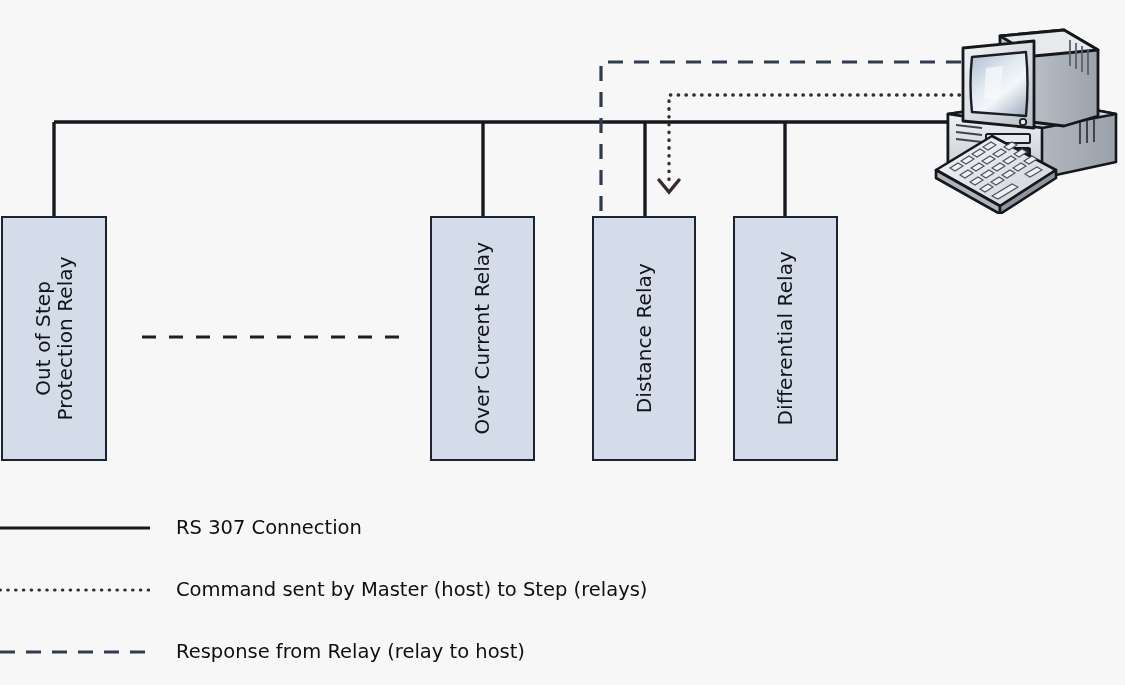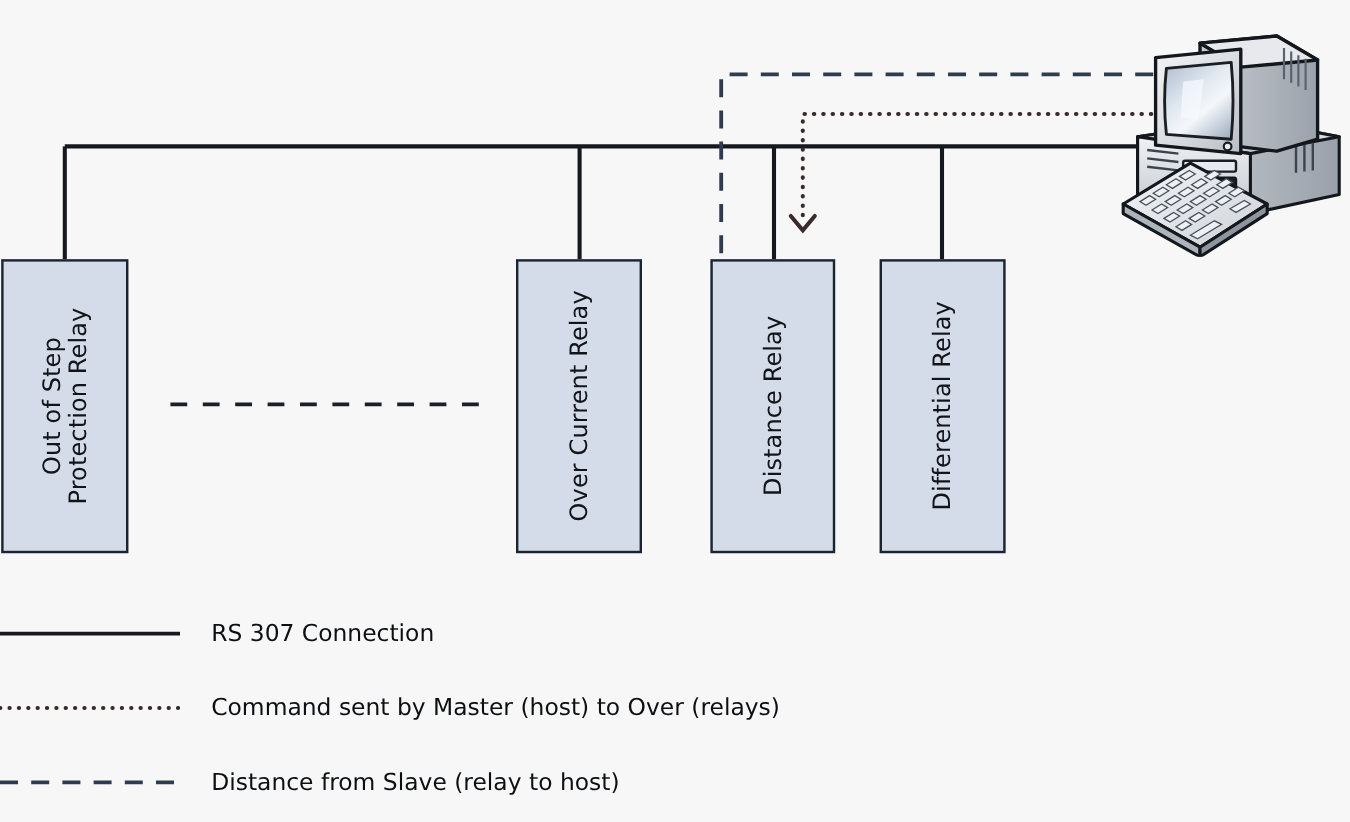--- a/index.html
+++ b/index.html
@@ -232,25 +232,25 @@
     </span>
     <span class="legend-text">RS 307 Connection</span>
   </div>
 
   <div class="legend-row" style="top:576px;">
     <span class="legend-sample">
       <svg width="150" height="20" viewBox="0 0 150 20" xmlns="http://www.w3.org/2000/svg">
         <path d="M0 11 L150 11" stroke="#3a2b2b" stroke-width="3.2" fill="none" stroke-dasharray="0.4 7.4" stroke-linecap="round"></path>
       </svg>
     </span>
-    <span class="legend-text">Command sent by Master (host) to Over (relays)</span>
+    <span class="legend-text">Command sent by Master (host) to Step (relays)</span>
   </div>
 
   <div class="legend-row" style="top:638px;">
     <span class="legend-sample">
       <svg width="150" height="20" viewBox="0 0 150 20" xmlns="http://www.w3.org/2000/svg">
         <path d="M0 11 L150 11" stroke="#2f3c4f" stroke-width="3.2" fill="none" stroke-dasharray="15 11"></path>
       </svg>
     </span>
-    <span class="legend-text">Distance from Slave (relay to host)</span>
+    <span class="legend-text">Response from Relay (relay to host)</span>
   </div>
 
 </div>
 
 </body></html>

